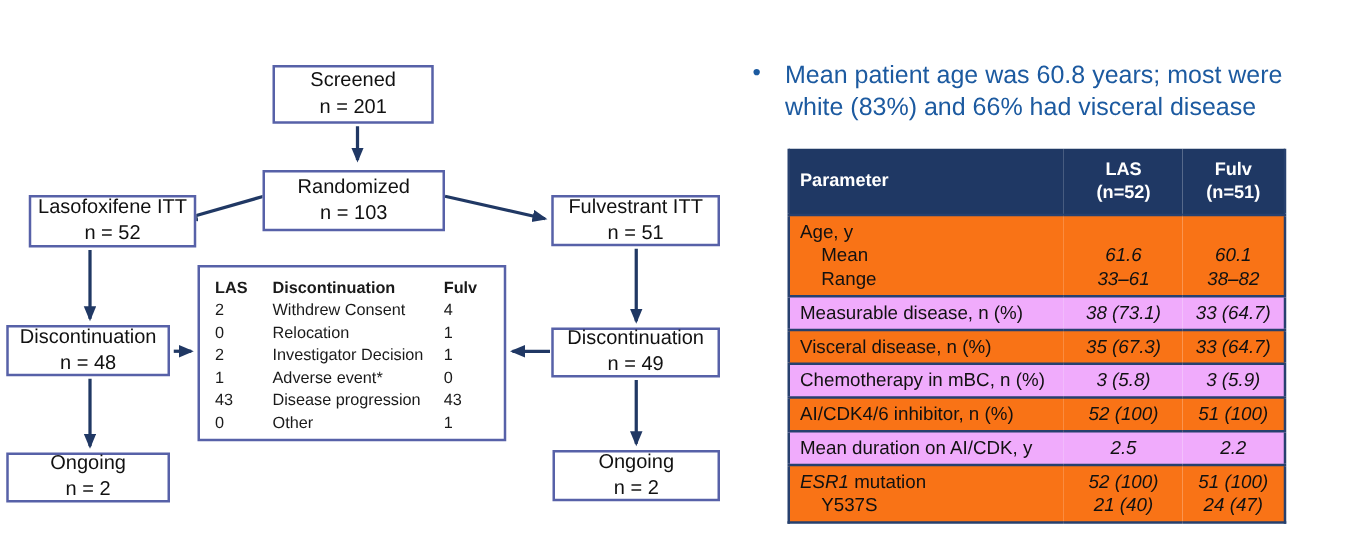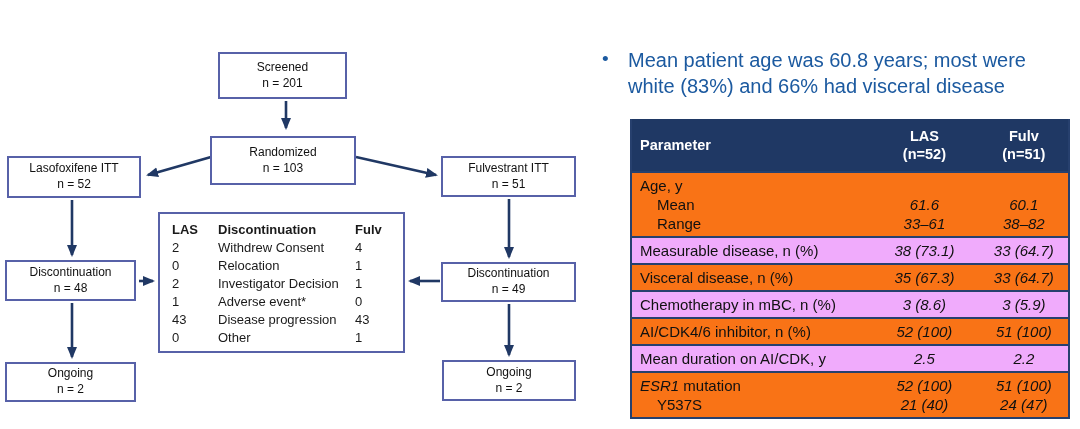--- a/index.html
+++ b/index.html
@@ -4,32 +4,32 @@
 <style>
   html,body{margin:0;padding:0;background:#ffffff;}
   #stage{position:relative;width:1080px;height:429px;background:#ffffff;overflow:hidden;
          font-family:"Liberation Sans",sans-serif;color:#1a1a1a;}
 
   
   #flow{position:absolute;left:0;top:0;width:600px;height:429px;}
   #arrows{position:absolute;left:0;top:0;pointer-events:none;}
   .fbox{position:absolute;background:#ffffff;border:2.5px solid #5761A8;
         display:flex;flex-direction:column;align-items:center;justify-content:center;
-        font-size:12px;line-height:1.3;text-align:center;color:#111;}
+        font-size:16px;line-height:1.3;text-align:center;color:#111;}
   .reasons{position:absolute;background:#ffffff;border:2.5px solid #5761A8;
            font-size:13px;line-height:18px;padding:7px 12px;box-sizing:border-box;}
   .rgrid{display:grid;grid-template-columns:42px 1fr 36px;column-gap:4px;}
   .rgrid .hd{font-weight:bold;}
 
   
   .bullet{position:absolute;left:598px;top:47px;width:456px;display:flex;
           color:#1C5AA0;font-size:20px;line-height:1.3;}
   .bullet .dot{width:26px;flex:0 0 26px;text-align:left;font-size:19px;padding-left:4px;}
 
-  table.params{position:absolute;left:630px;top:119px;width:440px;border-collapse:collapse;
+  table.params{position:absolute;left:630px;top:119px;width:399px;border-collapse:collapse;
                font-size:15px;color:#111;border-radius:23px;}
   table.params th{background:#1F3864;color:#ffffff;font-weight:bold;font-size:14.5px;
                   padding:8px 8px;line-height:1.25;}
   table.params th.p{text-align:left;}
   table.params th.v{text-align:center;}
   table.params td{padding:3px 8px;border-top:2px solid #27406e;vertical-align:top;}
   table.params tr{border-left:2px solid #27406e;border-right:2px solid #27406e;}
   table.params tbody tr:last-child{border-bottom:2.5px solid #27406e;}
   table.params td.v{text-align:center;font-style:italic;}
   .subline{line-height:19px;height:19px;white-space:nowrap;}
@@ -67,21 +67,21 @@
     <div class="fbox" style="left:218px;top:52px;width:125px;height:43px;">
       <div>Screened</div>
       <div>n = 201</div>
     </div>
 
     <div class="fbox" style="left:210px;top:136px;width:142px;height:45px;">
       <div>Randomized</div>
       <div>n = 103</div>
     </div>
 
-    <div class="fbox" style="left:7px;top:156px;width:130px;height:38px;text-align:center;">
+    <div class="fbox" style="left:23px;top:156px;width:130px;height:38px;text-align:center;">
       <div>Lasofoxifene ITT</div>
       <div>n = 52</div>
     </div>
 
     <div class="fbox" style="left:441px;top:156px;width:131px;height:37px;">
       <div>Fulvestrant ITT</div>
       <div>n = 51</div>
     </div>
 
     <div class="fbox" style="left:5px;top:260px;width:127px;height:37px;">
@@ -193,21 +193,21 @@
           </td>
           <td class="v">
             <div class="subline">33 (64.7)</div>
           </td>
         </tr>
         <tr class="bg-white">
           <td class="">
             <div class="subline">Chemotherapy in mBC, n (%)</div>
           </td>
           <td class="v">
-            <div class="subline">3 (8.6)</div>
+            <div class="subline">3 (5.8)</div>
           </td>
           <td class="v">
             <div class="subline">3 (5.9)</div>
           </td>
         </tr>
         <tr class="bg-gray">
           <td class="">
             <div class="subline">AI/CDK4/6 inhibitor, n (%)</div>
           </td>
           <td class="v">

